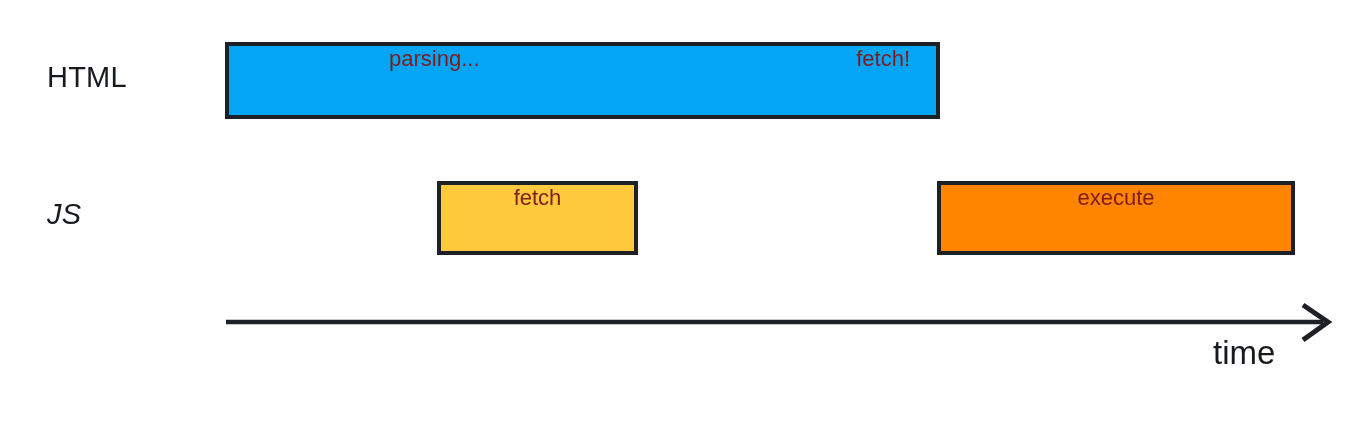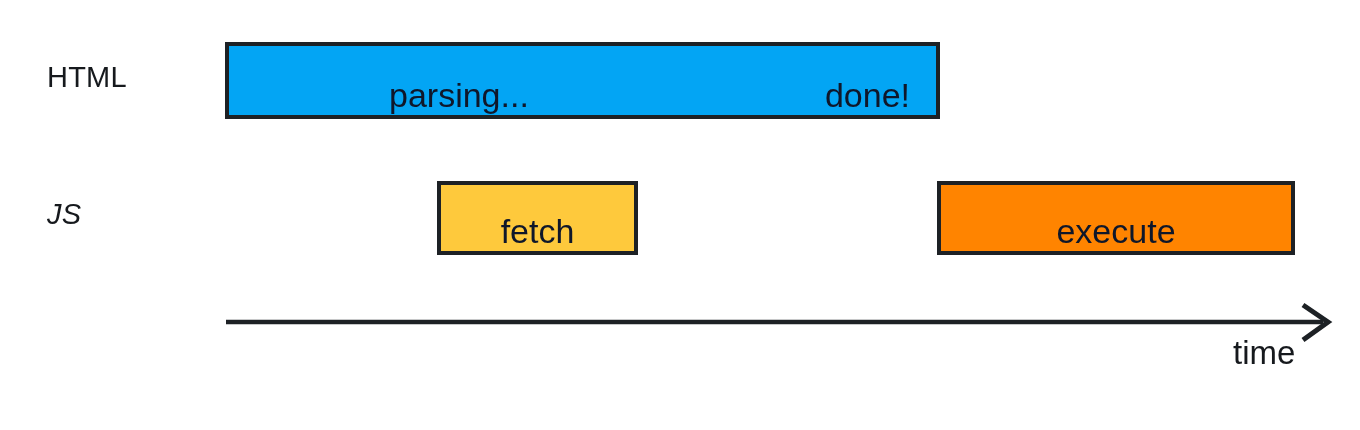--- a/index.html
+++ b/index.html
@@ -29,23 +29,23 @@
   }
   #label-html { left: 47px; top: 63px; }
   #label-js   { left: 47px; top: 200px; font-style: italic; }
 
   
   .block {
     position: absolute;
     box-sizing: border-box;
     border: 4px solid #1d2125;
     display: flex;
-    align-items: flex-end;
-    font-size: 34px;
-    color: #0f172a;
+    align-items: flex-start;
+    font-size: 22px;
+    color: #7f1d1d;
     white-space: nowrap;
   }
 
   
   #block-parsing {
     left: 225px;
     top: 42px;
     width: 715px;
     height: 77px;
     background: #03a5f4;
@@ -84,35 +84,34 @@
     height: 70px;
   }
   #time-label {
     position: absolute;
     left: 1213px;
     top: 336px;
     font-size: 33px;
     line-height: 1;
     color: #16191d;
     white-space: nowrap;
-    margin-left: 20px;
   }
 </style>
 </head>
 <body>
 
 <div id="canvas">
 
   <div id="label-html" class="row-label">HTML</div>
 
   <div id="label-js" class="row-label">JS</div>
 
   <div id="block-parsing" class="block">
     <span class="seg-start">parsing...</span>
-    <span class="seg-end">done!</span>
+    <span class="seg-end">fetch!</span>
   </div>
 
   <div id="block-fetch" class="block">
     <span>fetch</span>
   </div>
 
   <div id="block-execute" class="block">
     <span>execute</span>
   </div>
 

